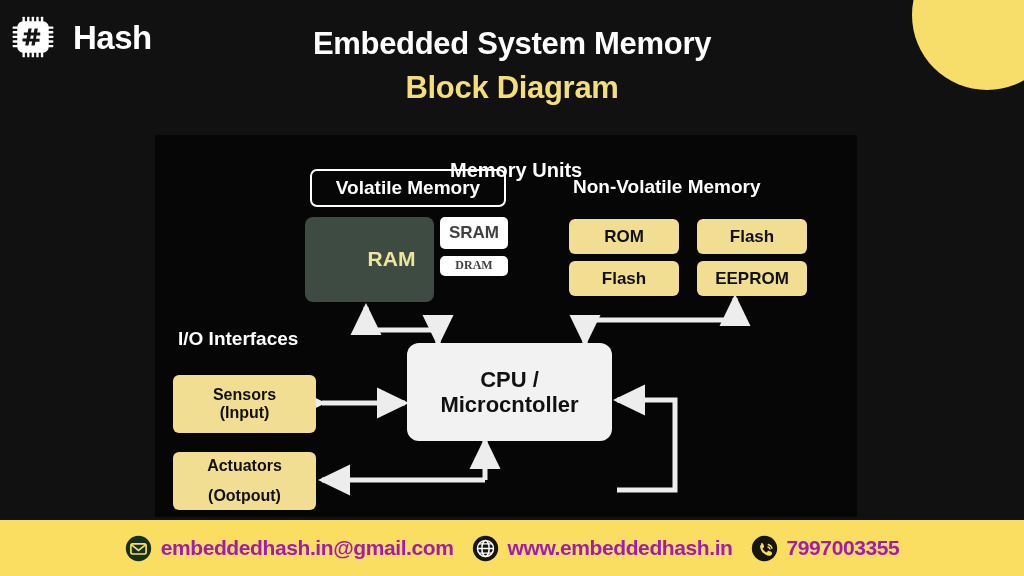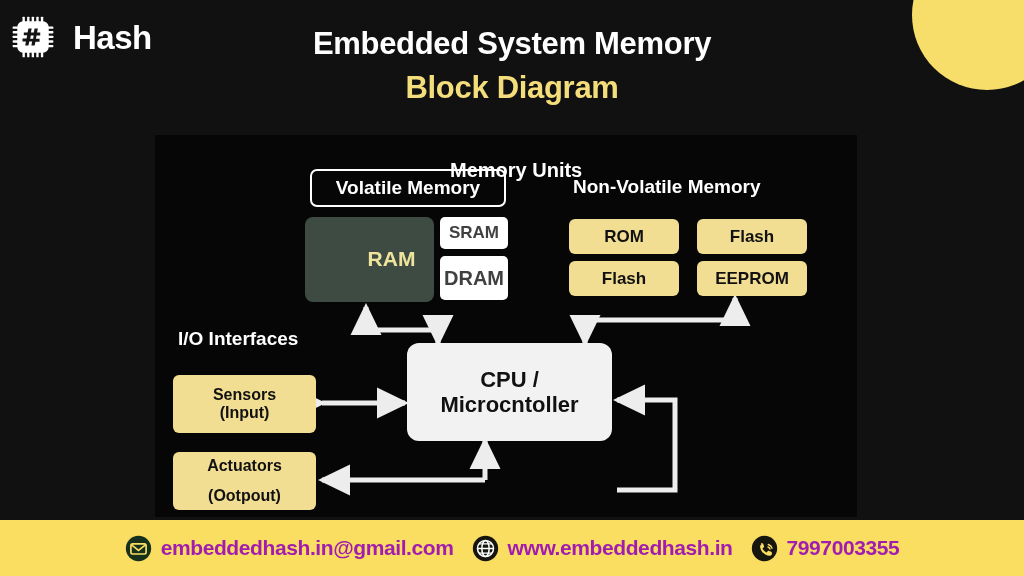--- a/index.html
+++ b/index.html
@@ -150,21 +150,21 @@
     </g>
   </svg>
 
   <div class="lbl" style="left:295px; top:24px; font-size:20px;">Memory Units</div>
   <div class="lbl" style="left:418px; top:41px; font-size:19px;">Non-Volatile Memory</div>
   <div class="lbl" style="left:23px; top:193px; font-size:19px;">I/O Interfaces</div>
 
   <div class="box box-outline" style="left:155px; top:34px; width:196px; height:38px; font-size:19px;">Volatile Memory</div>
   <div class="box box-ram" style="left:150px; top:82px; width:129px; height:85px; font-size:21px;">RAM</div>
   <div class="box box-white" style="left:285px; top:82px; width:68px; height:32px; font-size:17px;">SRAM</div>
-  <div class="box box-white" style="left:285px; top:121px; width:68px; height:44px; font-size:20px;">DRAM</div>
+  <div class="box box-white" style="left:285px; top:121px; width:68px; height:20px; font-size:12px;font-family:Liberation Serif, serif;">DRAM</div>
 
   <div class="box box-yellow" style="left:414px; top:84px; width:110px; height:35px; font-size:17px;">ROM</div>
   <div class="box box-yellow" style="left:414px; top:126px; width:110px; height:35px; font-size:17px;">Flash</div>
   <div class="box box-yellow" style="left:542px; top:84px; width:110px; height:35px; font-size:17px;">Flash</div>
   <div class="box box-yellow" style="left:542px; top:126px; width:110px; height:35px; font-size:17px;">EEPROM</div>
 
   <div class="box box-yellow" style="left:18px; top:240px; width:143px; height:58px; font-size:16px; flex-direction:column;">
     <span>Sensors</span>
     <span>(Input)</span>
   </div>

